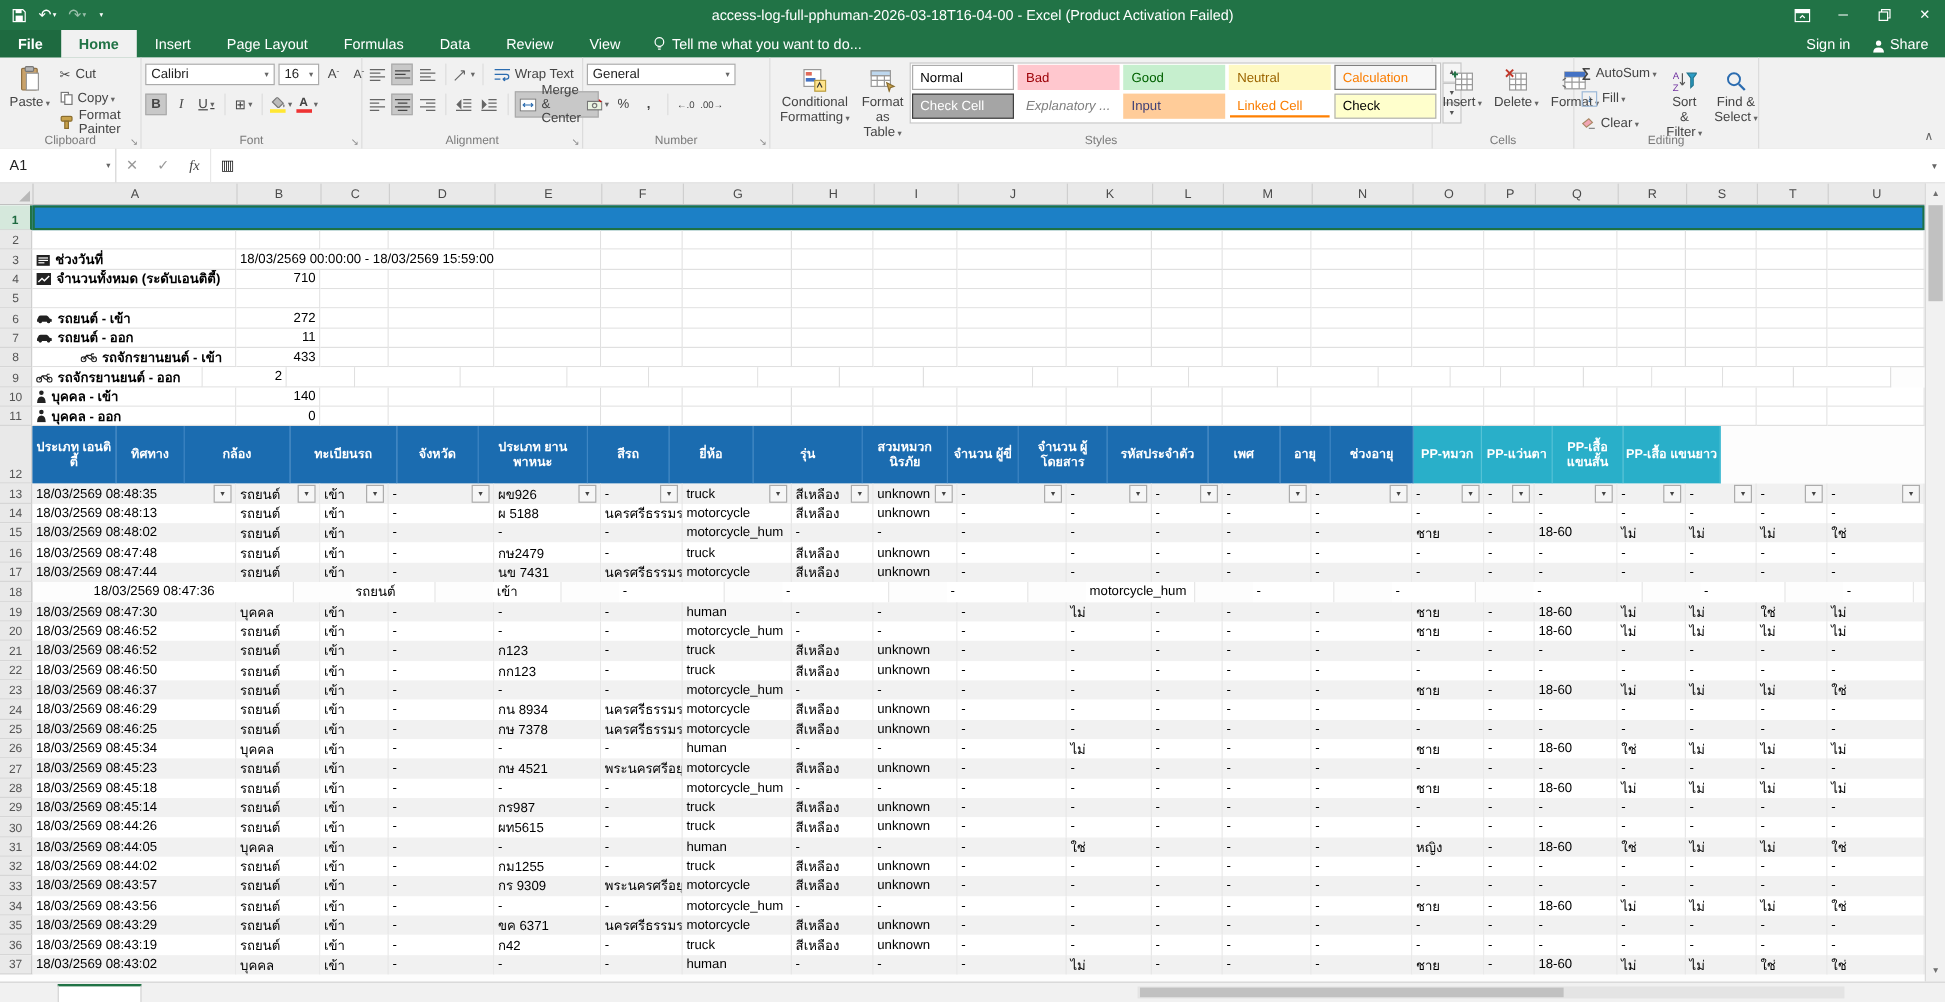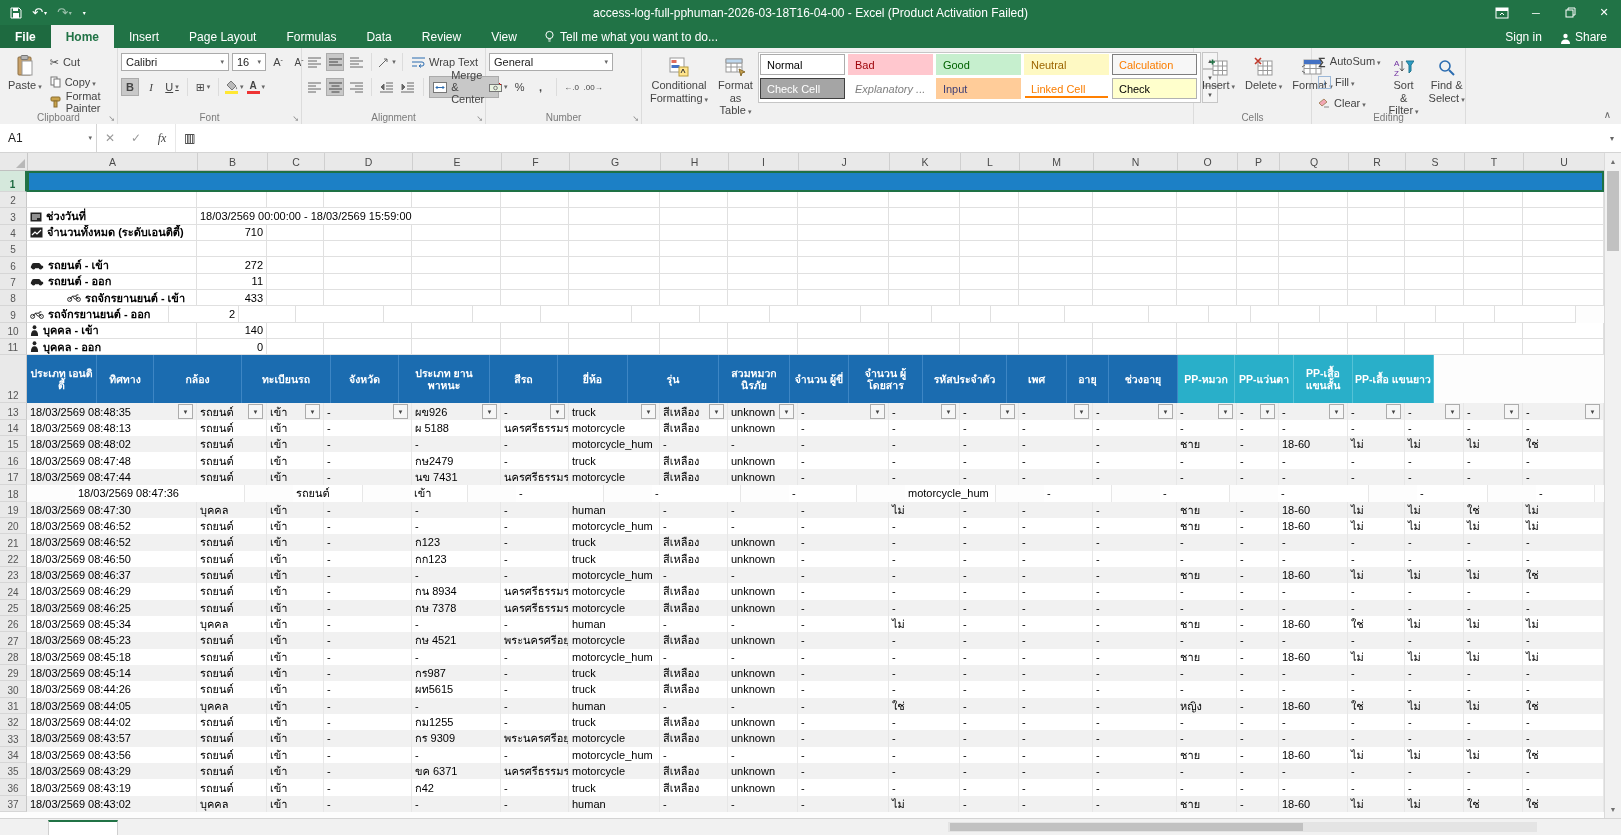--- a/index.html
+++ b/index.html
@@ -406,20 +406,21 @@
         <div class="chip" style="background: rgb(255, 255, 255); color: rgb(127, 127, 127); font-style: italic;">Explanatory ...</div>
         <div class="chip" style="background: rgb(255, 204, 153); color: rgb(63, 63, 118);">Input</div>
         <div class="chip" style="background: rgb(255, 255, 255); color: rgb(250, 125, 0); box-shadow: rgb(255, 128, 1) 0px -2px 0px inset;">Linked Cell</div>
         <div class="chip" style="background: rgb(255, 255, 204); color: rgb(0, 0, 0); border: 1px solid rgb(178, 178, 178);">Check</div>
       </div>
     <div id="galarrows">
       <span>▲</span>
       <span>▼</span>
       <span>▼</span>
     </div>
+    <div class="glabel"><span>Styles</span></div>
   </div>
 
   <div class="grp" style="width:118px">
     <div class="rb">
       <span class="bi">
           <svg width="20" height="20" viewBox="0 0 20 20">
             <rect x="4" y="4" width="14" height="14" fill="#fff" stroke="#999"></rect>
             <path d="M4 9h14M4 13.5h14M9 4v14M13.5 4v14" stroke="#999"></path>
             <path d="M1 5h5M3.5 2.5v5" stroke="#217346" stroke-width="1.6"></path>
           </svg>

